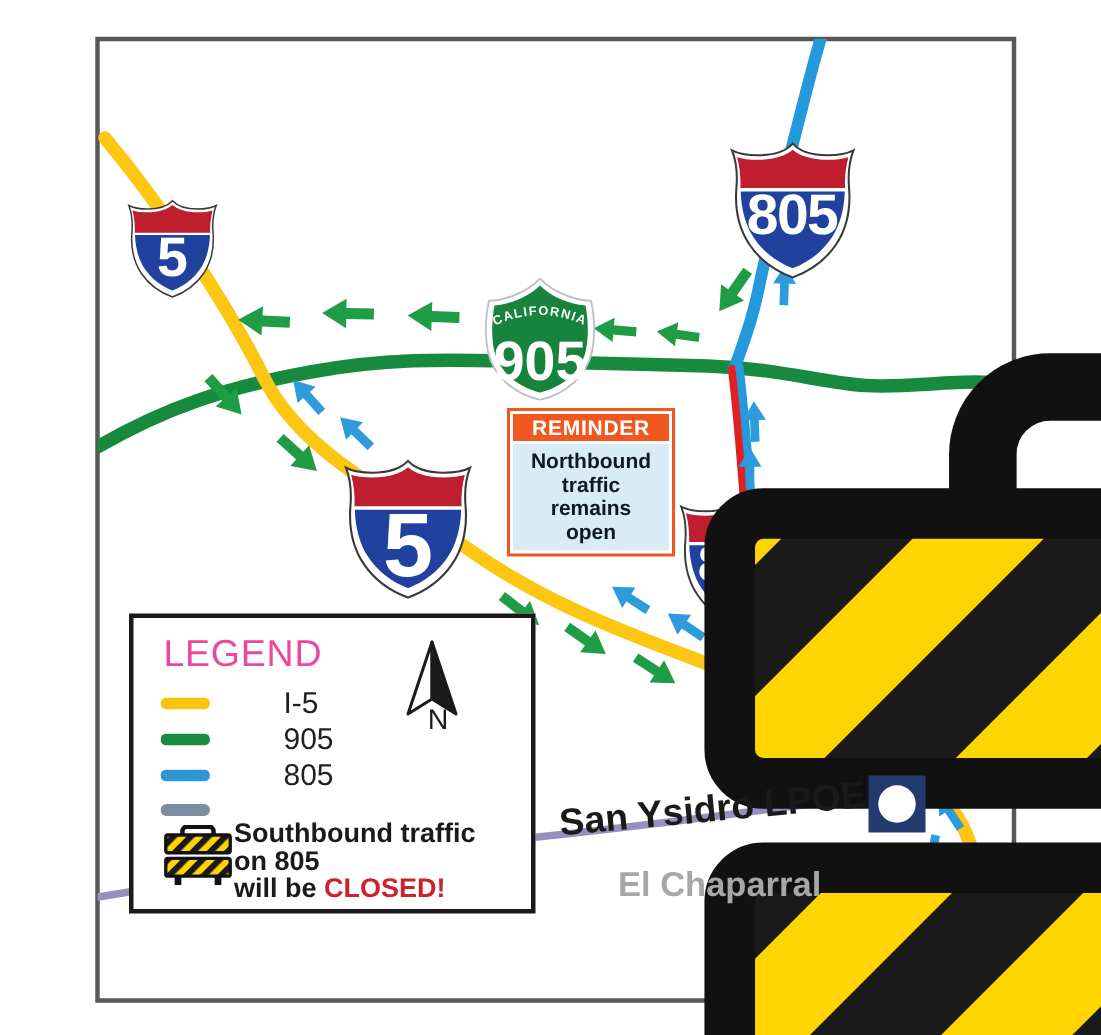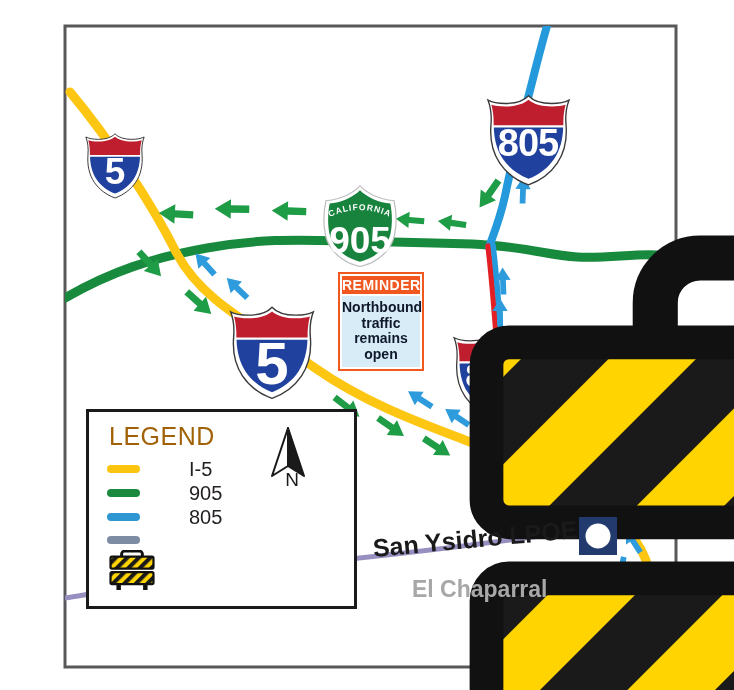--- a/index.html
+++ b/index.html
@@ -4,31 +4,31 @@
 <style>
   html,body{margin:0;padding:0;background:#ffffff;}
   .stage{position:relative;width:734px;height:690px;background:#ffffff;overflow:hidden;
          font-family:"Liberation Sans", sans-serif;}
   .stage svg text{font-family:"Liberation Sans", sans-serif;}
   .map-svg{position:absolute;left:0;top:0;}
   .shield-num{fill:#ffffff;font-weight:bold;}
   .cal-arc{fill:#ffffff;font-weight:bold;letter-spacing:1px;}
 
   
-  .reminder{position:absolute;left:338px;top:272px;width:86px;border:2px solid #F0581F;
+  .reminder{position:absolute;left:338px;top:272px;width:112px;border:2px solid #F0581F;
             background:#ffffff;padding:2px;box-sizing:border-box;text-align:center;}
   .reminder-header{background:#F0581F;color:#ffffff;font-weight:bold;font-size:14px;
                    line-height:18px;letter-spacing:0.5px;}
   .reminder-body{background:#D8ECF8;color:#0f172a;font-weight:bold;font-size:14px;
                  line-height:15.5px;margin-top:2px;padding:4px 0 5px;}
 
   
   .legend{position:absolute;left:86px;top:409px;width:271px;height:200px;background:#ffffff;
           border:3px solid #1a1a1a;box-sizing:border-box;}
-  .legend-title{position:absolute;left:20px;top:10px;font-size:25px;color:#a16207;letter-spacing:0.5px;}
+  .legend-title{position:absolute;left:20px;top:10px;font-size:25px;color:#ec4899;letter-spacing:0.5px;}
   .legend-north{position:absolute;left:176px;top:14px;}
   .legend-swatch{position:absolute;left:18px;}
   .legend-label{position:absolute;left:64px;font-size:20px;color:#231F20;line-height:24px;margin-left:36px;}
   .legend-closure-icon{position:absolute;left:20px;top:138px;}
   .legend-closure-text{position:absolute;left:67px;top:134px;font-size:18px;font-weight:bold;
                        color:#1a1a1a;line-height:18.5px;}
   .closed-red{color:#C9232B;}
 </style>
 </head>
 <body>
@@ -189,15 +189,20 @@
     </svg>
     <div class="legend-label" style="top:93px">805</div>
 
     <svg class="legend-swatch" style="top:124px" width="33" height="8">
       <rect width="33" height="8" rx="4" fill="#7D8BA3"></rect>
     </svg>
 
     <svg class="legend-closure-icon" width="46" height="40" viewBox="0 0 62 54">
       <use href="#barricade"></use>
     </svg>
+    <div class="legend-closure-text">
+      <div>Southbound traffic</div>
+      <div>on 805</div>
+      <div><span>will be </span><span class="closed-red">CLOSED!</span></div>
+    </div>
   </div>
 
 </div>
 
 </body></html>

